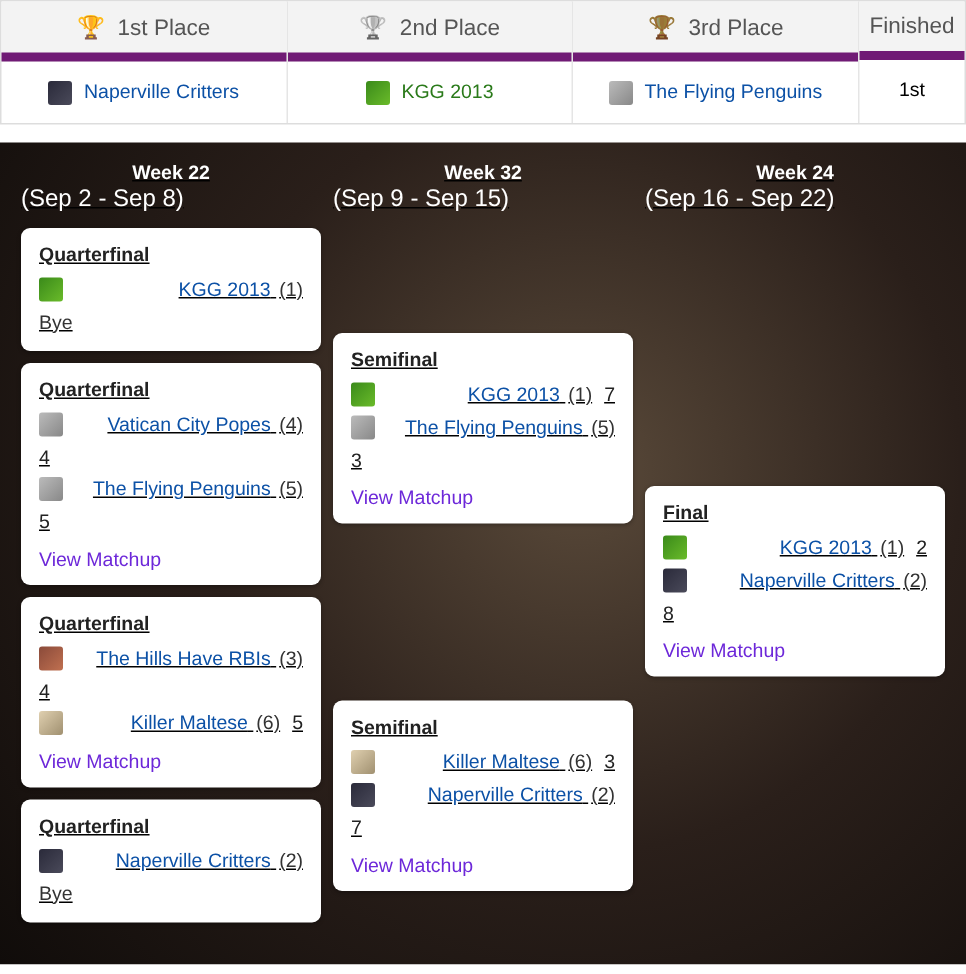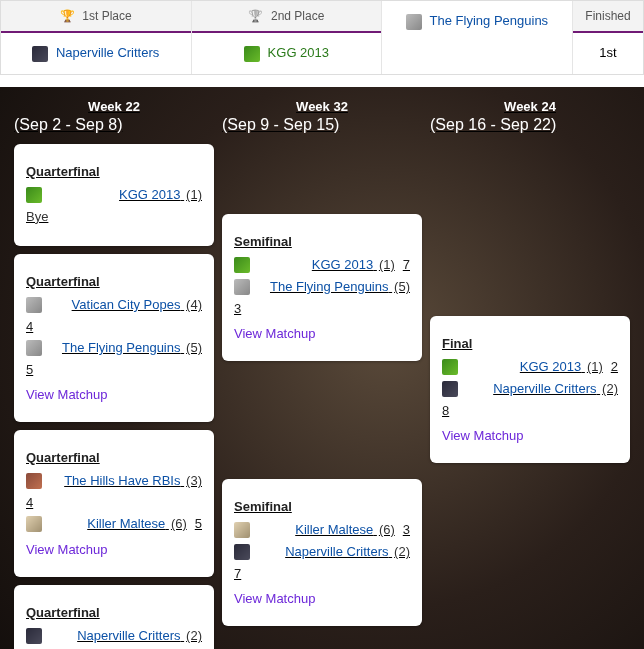--- a/index.html
+++ b/index.html
@@ -1,38 +1,38 @@
 <!DOCTYPE html>
 <html><head>
 <meta charset="utf-8">
 <style>
   * { box-sizing: border-box; margin: 0; padding: 0; }
   body { font-family: Arial, Helvetica, sans-serif; font-size: 13px; background: #fff; width: 644px; }
   
   .podium { display: flex; border: 1px solid #ddd; background: #fff; }
   .podium-col { flex: 1; border-right: 1px solid #e5e5e5; }
   .podium-col:last-child { border-right: none; flex: 0 0 70px; }
-  .podium-head { background: #f3f3f3; padding: 8px 4px; text-align: center; color: #555; font-size: 12px; border-bottom: 2px solid #701a75; }
+  .podium-head { background: #f3f3f3; padding: 8px 4px; text-align: center; color: #555; font-size: 15px; border-bottom: 6px solid #701a75; }
   .podium-head .trophy { margin-right: 4px; }
   .podium-body { padding: 12px 4px; text-align: center; }
   .podium-body .team-link { color: #0c51a6; text-decoration: none; }
   .avatar { display: inline-block; width: 16px; height: 16px; vertical-align: middle; margin-right: 4px; border-radius: 2px; }
   .av-dark { background: linear-gradient(135deg,#2a2a3a,#4a4a5a); }
   .av-green { background: linear-gradient(135deg,#3a8a1a,#6abb2a); }
   .av-grey { background: linear-gradient(135deg,#bbb,#888); }
   .av-cat { background: linear-gradient(135deg,#e0d0b0,#a09070); }
   .av-girl { background: linear-gradient(135deg,#8a4a3a,#c07050); }
   
   .bracket-wrap { background: radial-gradient(circle at 60% 40%, #5a4a3a 0%, #2a1f1a 50%, #100c0a 100%); padding: 12px 10px 20px; margin-top: 12px; }
   .weeks { display: flex; text-decoration: underline; }
   .week-col { flex: 1; padding: 0 4px; }
   .week-head { color: #fff; text-align: center; font-weight: bold; font-size: 13px; margin-bottom: 2px; }
   .week-sub { color: #fff; font-size: 16px; margin-bottom: 10px; }
   
-  .card { background: #fff; border-radius: 6px; padding: 20px 12px; margin-bottom: 8px; box-shadow: 0 1px 3px rgba(0,0,0,0.3); }
+  .card { background: #fff; border-radius: 6px; padding: 10px 12px; margin-bottom: 8px; box-shadow: 0 1px 3px rgba(0,0,0,0.3); }
   .card-title { font-weight: bold; margin-bottom: 8px; color: #222; }
   .team-row { display: flex; align-items: center; margin-bottom: 6px; text-align: right; }
   .team-row .team-link { color: #0c51a6; text-decoration: none; flex: 1; }
   .team-row .seed { color: #333; margin-left: 2px; }
   .team-row .score { color: #222; margin-left: auto; padding-left: 8px; }
   .bye { color: #333; margin: 4px 0 2px; }
   .score-line { color: #222; margin-bottom: 6px; }
   .view-link { color: #6d28d9; text-decoration: none; display: inline-block; margin-top: 4px; }
   
   .spacer-sf1 { height: 70px; }
@@ -57,20 +57,24 @@
     <div class="podium-head">
       <span class="trophy" style="filter:grayscale(1);">🏆</span>
       <span>2nd Place</span>
     </div>
     <div class="podium-body">
       <span class="avatar av-green"></span>
       <a href="#" class="team-link" style="color:#2a7a1a;">KGG 2013</a>
     </div>
   </div>
   <div class="podium-col">
+    <div class="podium-head">
+      <span class="trophy" style="filter:sepia(1) saturate(3) hue-rotate(-20deg) brightness(0.6);">🏆</span>
+      <span>3rd Place</span>
+    </div>
     <div class="podium-body">
       <span class="avatar av-grey"></span>
       <a href="#" class="team-link">The Flying Penguins</a>
     </div>
   </div>
   <div class="podium-col">
     <div class="podium-head">Finished</div>
     <div class="podium-body">1st</div>
   </div>
 </div>

